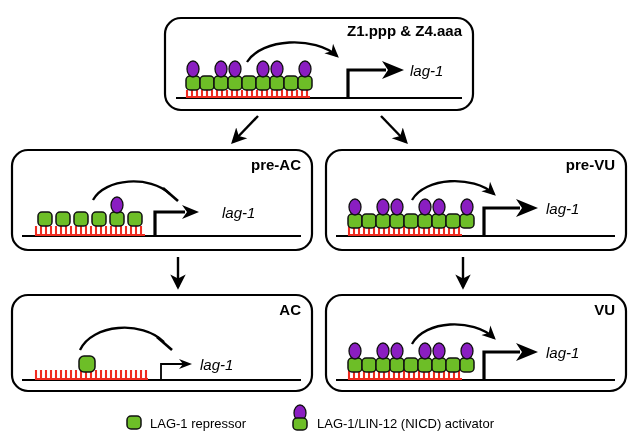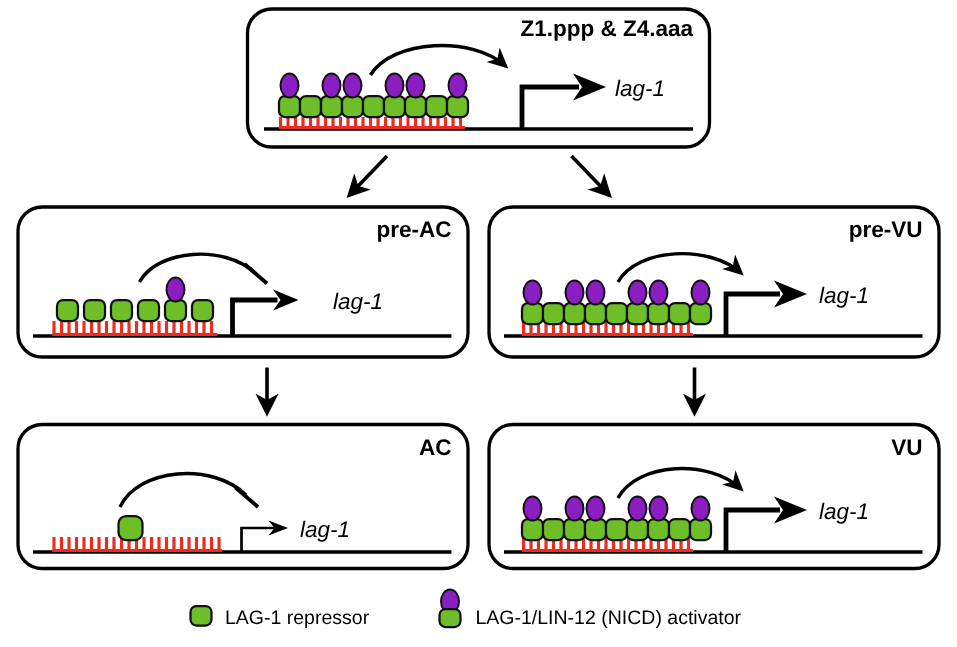--- a/index.html
+++ b/index.html
@@ -9,21 +9,21 @@
   }
   body {
     width: 638px;
     height: 431px;
     position: relative;
     font-family: "Liberation Sans", sans-serif;
     overflow: hidden;
   }
   #stage {
     position: absolute;
-    left: 0; top: 0;
+    left: 0; top: 12px;
     width: 638px;
     height: 326px;
   }
   svg#diagram {
     position: absolute;
     left: 0; top: 0;
     width: 638px;
     height: 431px;
     display: block;
   }

